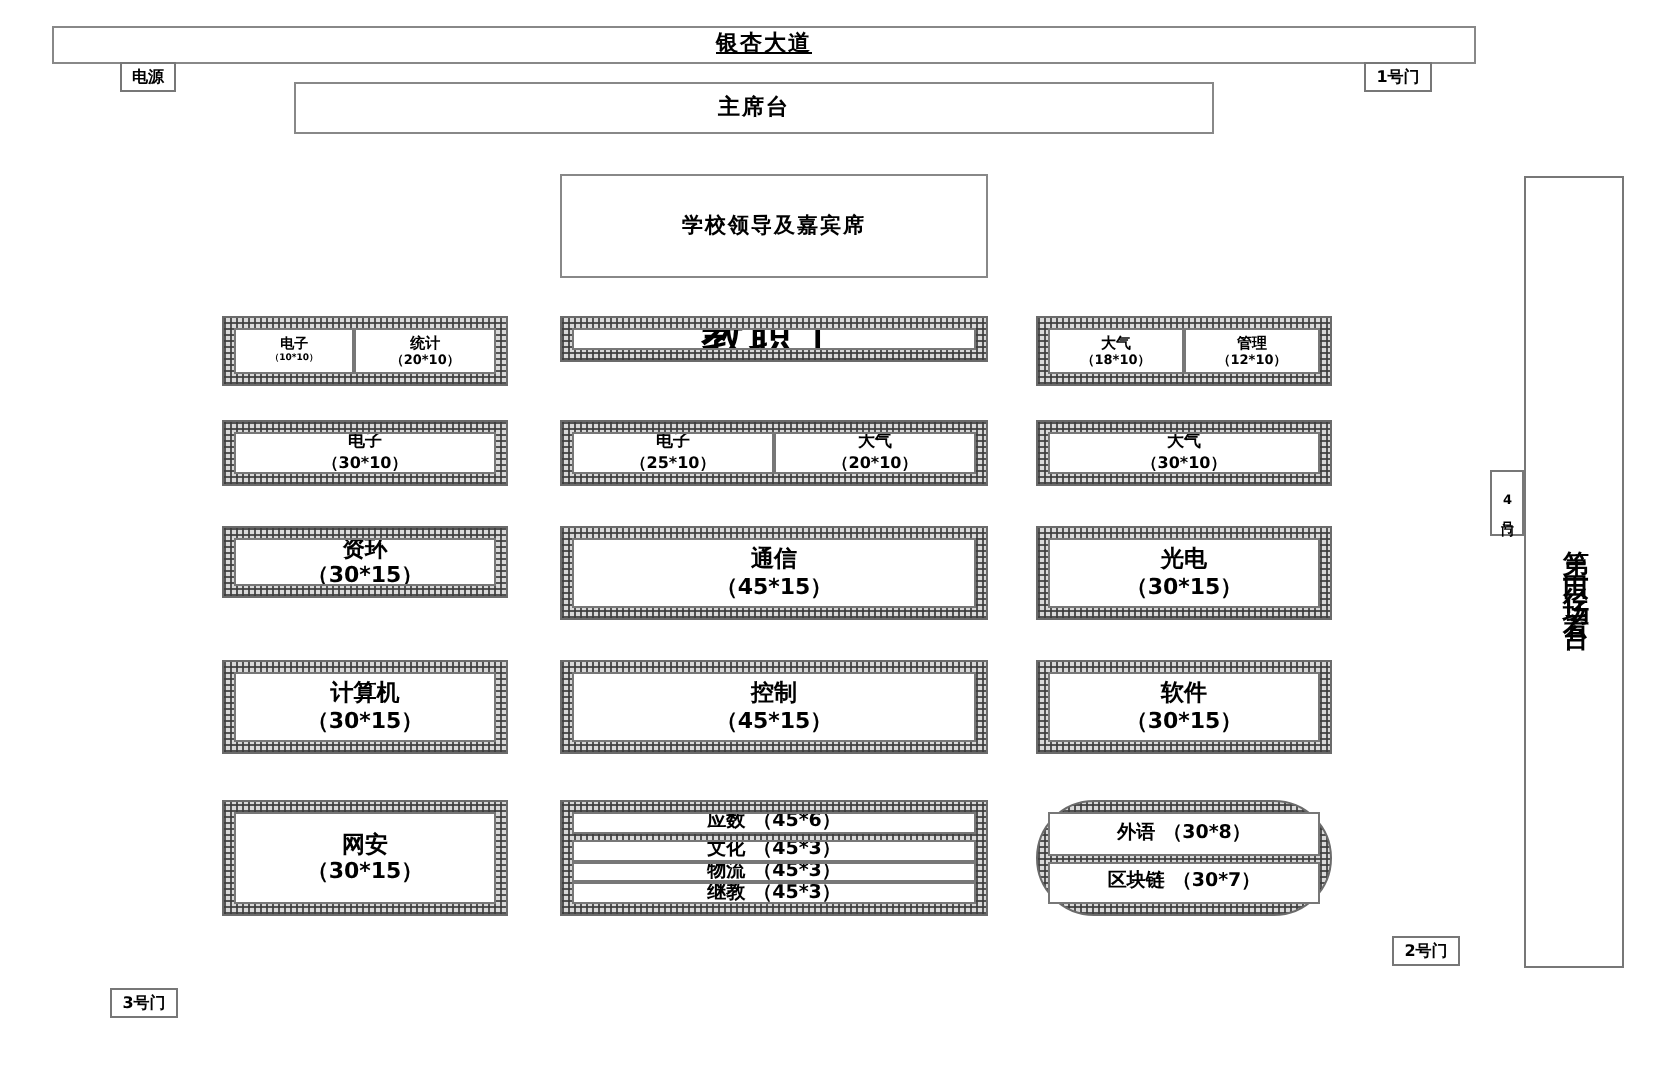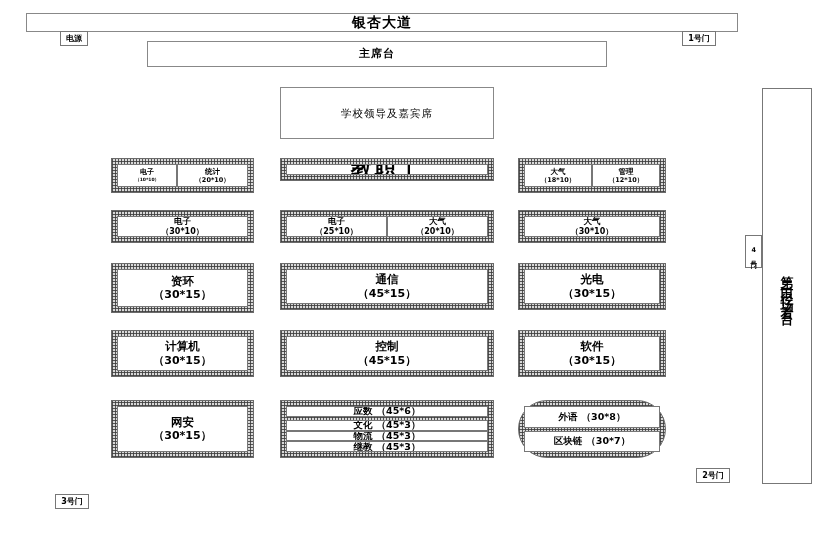--- a/index.html
+++ b/index.html
@@ -23,23 +23,23 @@
     border:1px solid #888;
     background:#fff;
     display:flex;
     align-items:center;
     justify-content:center;
     text-align:center;
     line-height:1.15;
   }
   .box .lbl{display:block;}
 
-  .road{font-size:14px;font-weight:bold;letter-spacing:1px;}
+  .road{font-size:11px;font-weight:bold;letter-spacing:1px;text-decoration:underline;}
   .podium{font-size:11px;font-weight:bold;letter-spacing:1px;}
-  .guest{font-size:10.5px;font-weight:normal;letter-spacing:1px;align-items:center;}
+  .guest{font-size:10.5px;font-weight:bold;letter-spacing:1px;align-items:center;}
   .gate{font-size:8px;font-weight:bold;letter-spacing:0px;border:1px solid #777;}
 
   
   .stand{
     position:absolute;
     box-sizing:border-box;
     border:1px solid #6b6b6b;
     padding:5px;
     background-color:#d9d9d9;
     background-image:
@@ -179,21 +179,21 @@
     </div>
   </div>
 
   <div class="stand" style="left:518px;top:210px;width:148px;height:33px;">
     <div class="cell t-sm">
       <span class="name">大气</span>
       <span class="size">（30*10）</span>
     </div>
   </div>
 
-  <div class="stand" style="left:111px;top:263px;width:143px;height:50px;">
+  <div class="stand" style="left:111px;top:263px;width:143px;height:36px;">
     <div class="cell t-md">
       <span class="name">资环</span>
       <span class="size">（30*15）</span>
     </div>
   </div>
 
   <div class="stand" style="left:280px;top:263px;width:214px;height:47px;">
     <div class="cell t-md">
       <span class="name">通信</span>
       <span class="size">（45*15）</span>

